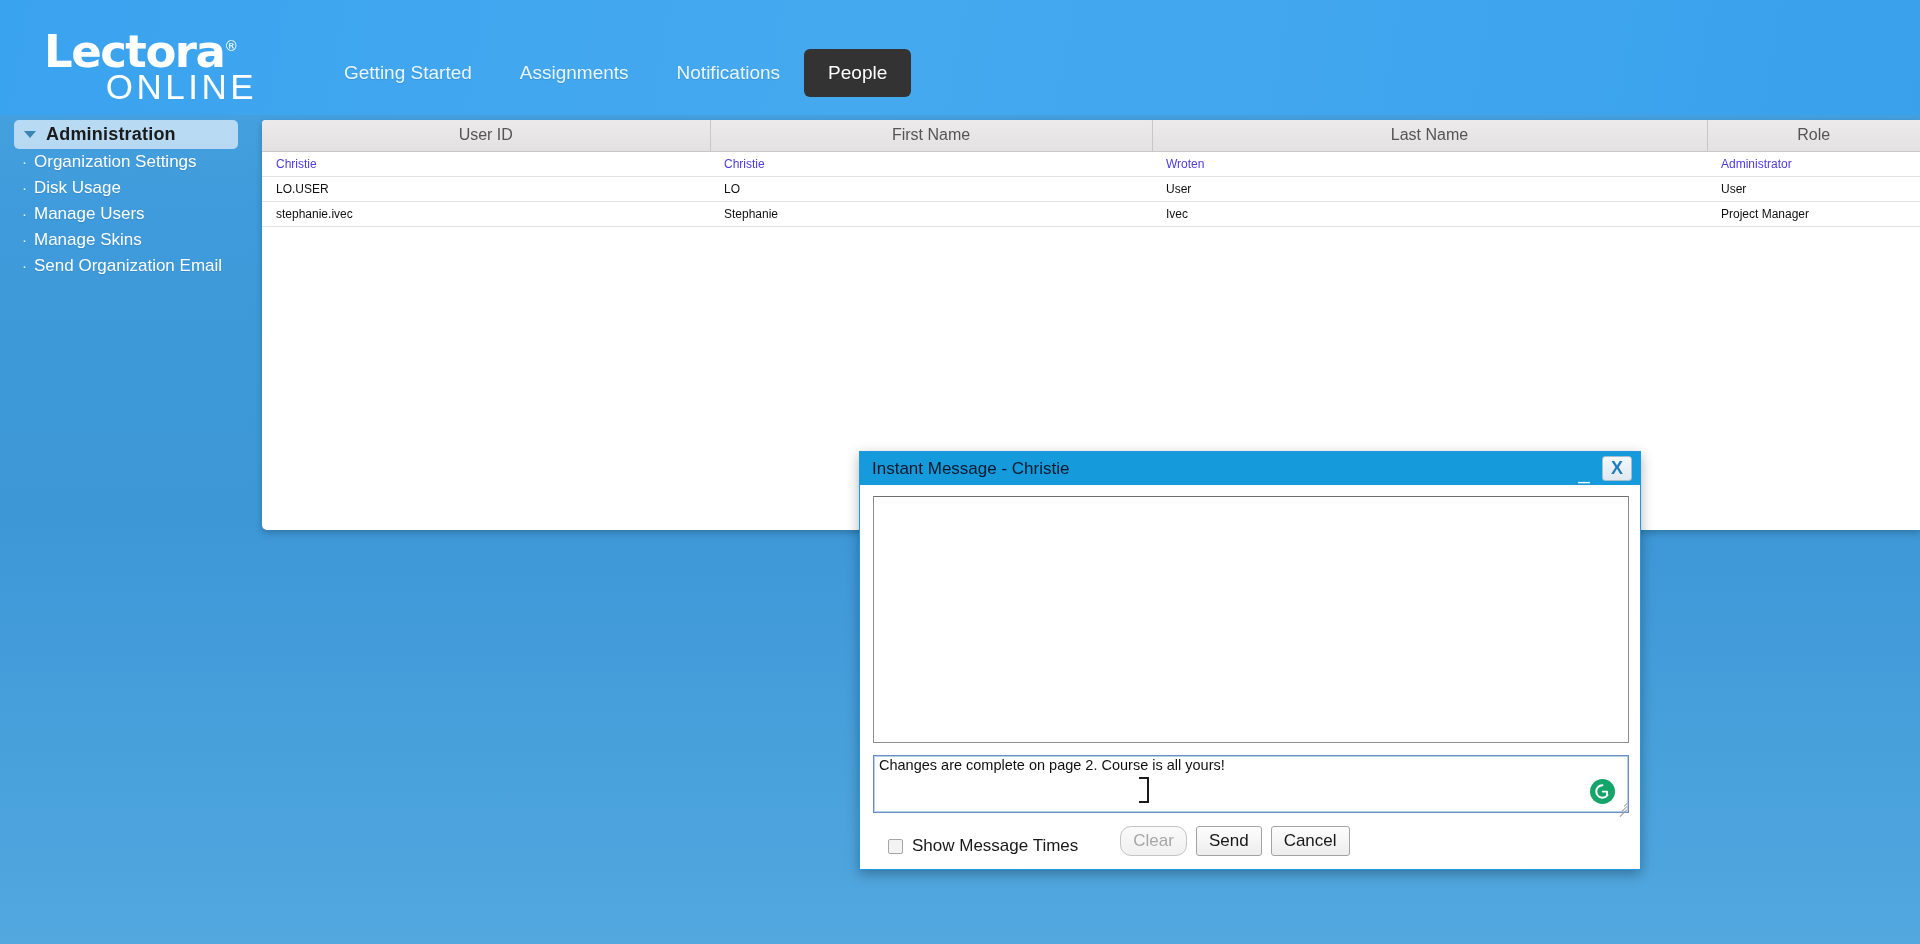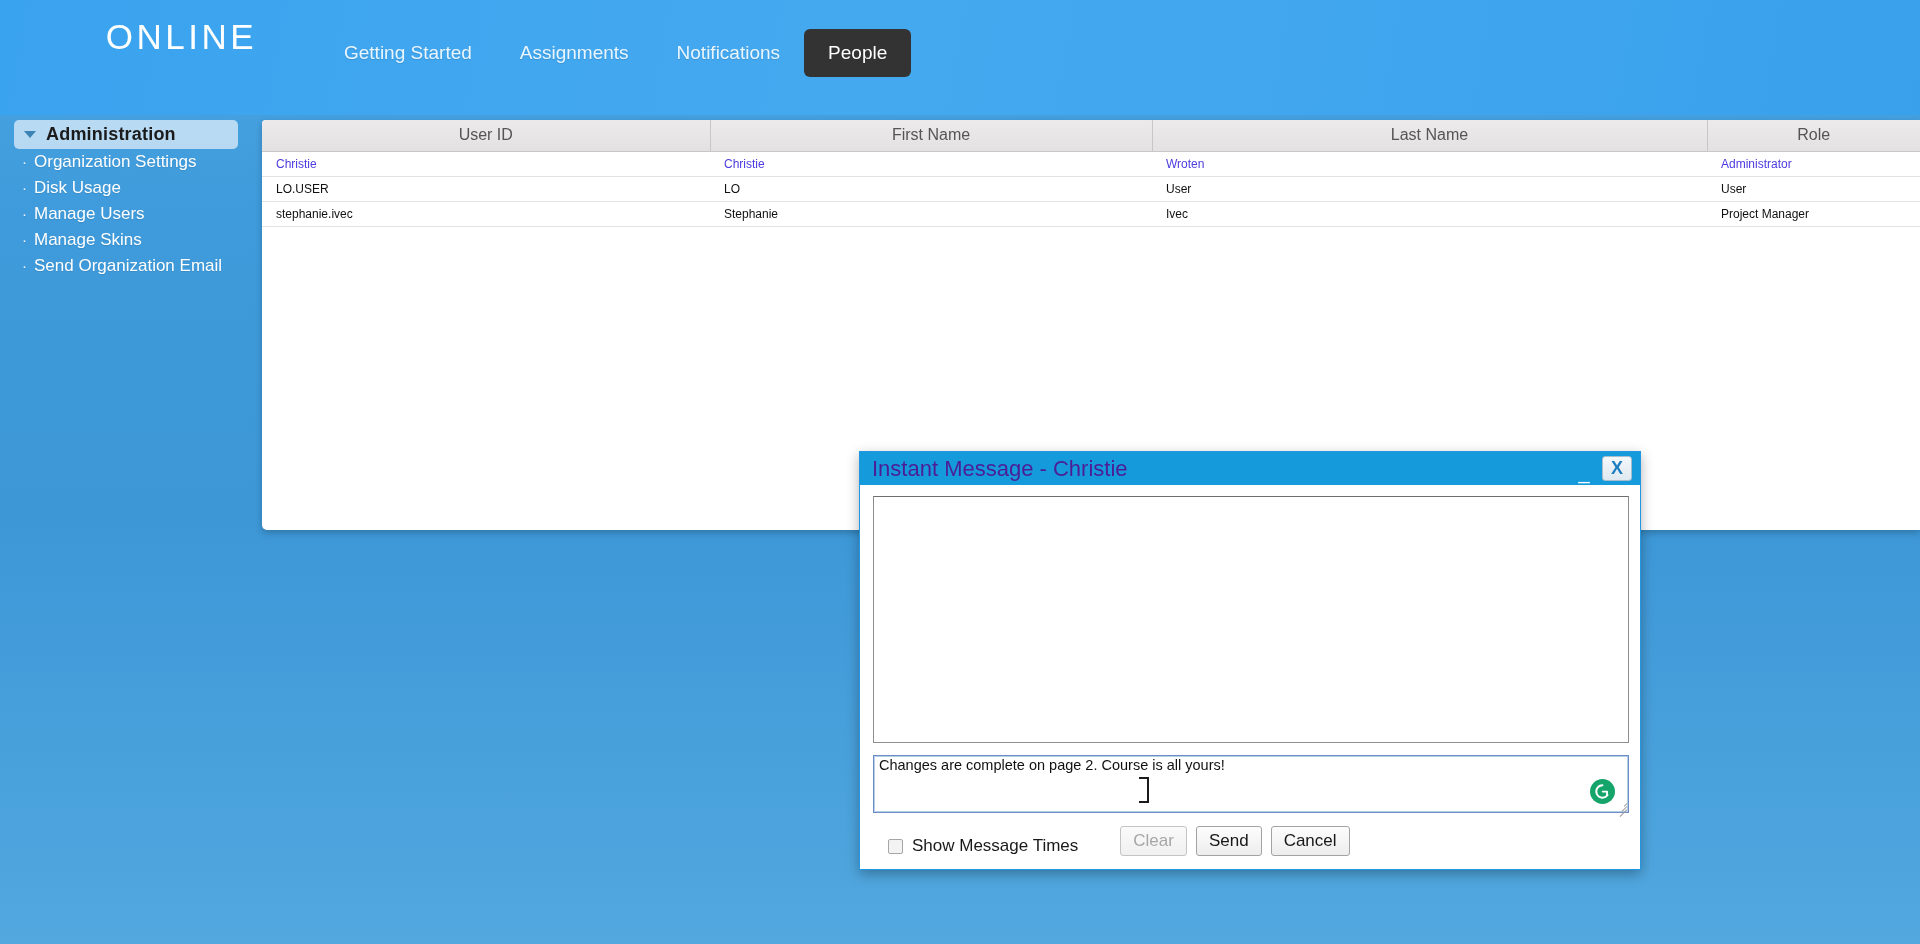--- a/index.html
+++ b/index.html
@@ -62,21 +62,21 @@
     line-height: 30px;
     letter-spacing: 3.5px;
     color: #ffffff;
     margin-top: -2px;
     padding-right: 2px;
   }
 
   #topnav {
     position: absolute;
     left: 320px;
-    top: 29px;
+    top: 49px;
     height: 48px;
     display: flex;
     gap: 0px;
   }
   .navtab {
     color: #eaf6ff;
     font-size: 19px;
     padding: 13px 24px;
     border-radius: 7px;
     white-space: nowrap;
@@ -192,22 +192,22 @@
   }
   #im-titlebar {
     height: 33px;
     background: #159bdc;
     display: flex;
     align-items: center;
     padding: 0 4px 0 12px;
     cursor: move;
   }
   #im-title {
-    color: #4c1d95;
-    font-size: 22px;
+    color: #0f172a;
+    font-size: 17px;
     flex: 1;
     white-space: nowrap;
   }
   #im-min {
     width: 26px;
     height: 24px;
     display: flex;
     align-items: flex-end;
     justify-content: center;
     color: #ffffff;
@@ -362,30 +362,32 @@
     background: linear-gradient(180deg, #fdfdfd 0%, #ededed 100%);
     border: 1px solid #a3a3a3;
     border-radius: 3px;
     cursor: pointer;
   }
   .dlg-btn.disabled {
     color: #a7a7a7;
     background: linear-gradient(180deg, #fafafa 0%, #f0f0f0 100%);
     border-color: #c4c4c4;
     cursor: default;
+    border-radius: 11px;
   }
 </style>
 </head>
 <body>
 
 <div id="app">
 
   <div id="header">
 
     <div id="logo">
+      <span class="logo-main"><span>Lectora</span><span class="logo-reg">®</span></span>
       <span class="logo-sub">ONLINE</span>
     </div>
 
     <div id="topnav">
       <div class="navtab">Getting Started</div>
       <div class="navtab">Assignments</div>
       <div class="navtab">Notifications</div>
       <div class="navtab active">People</div>
     </div>
 

